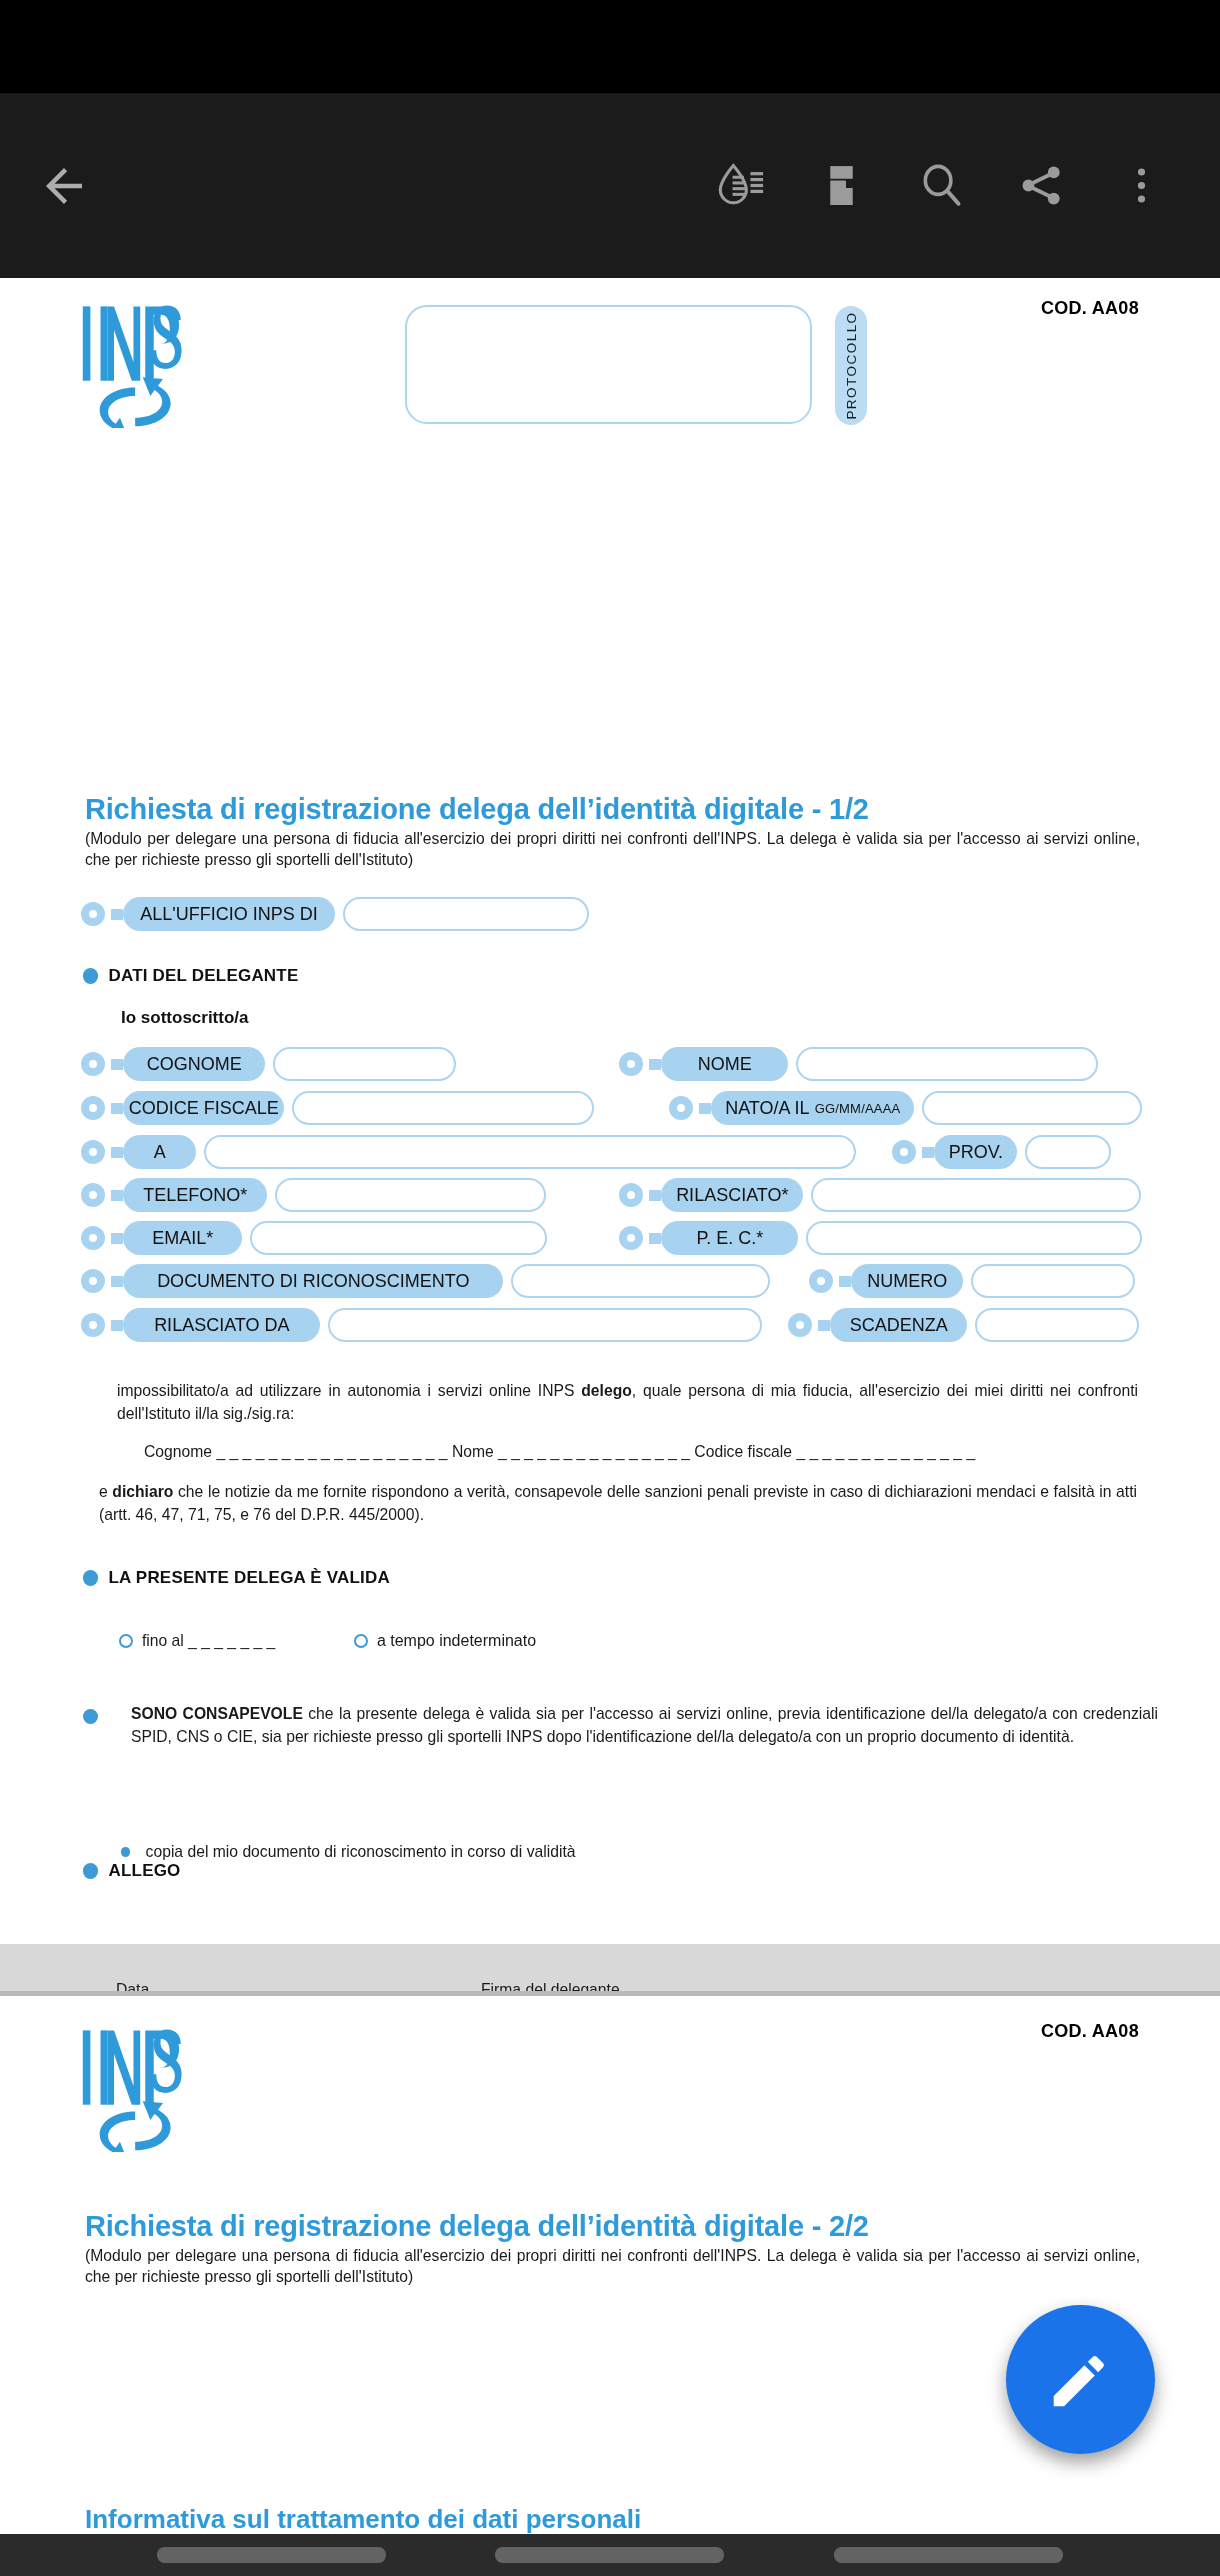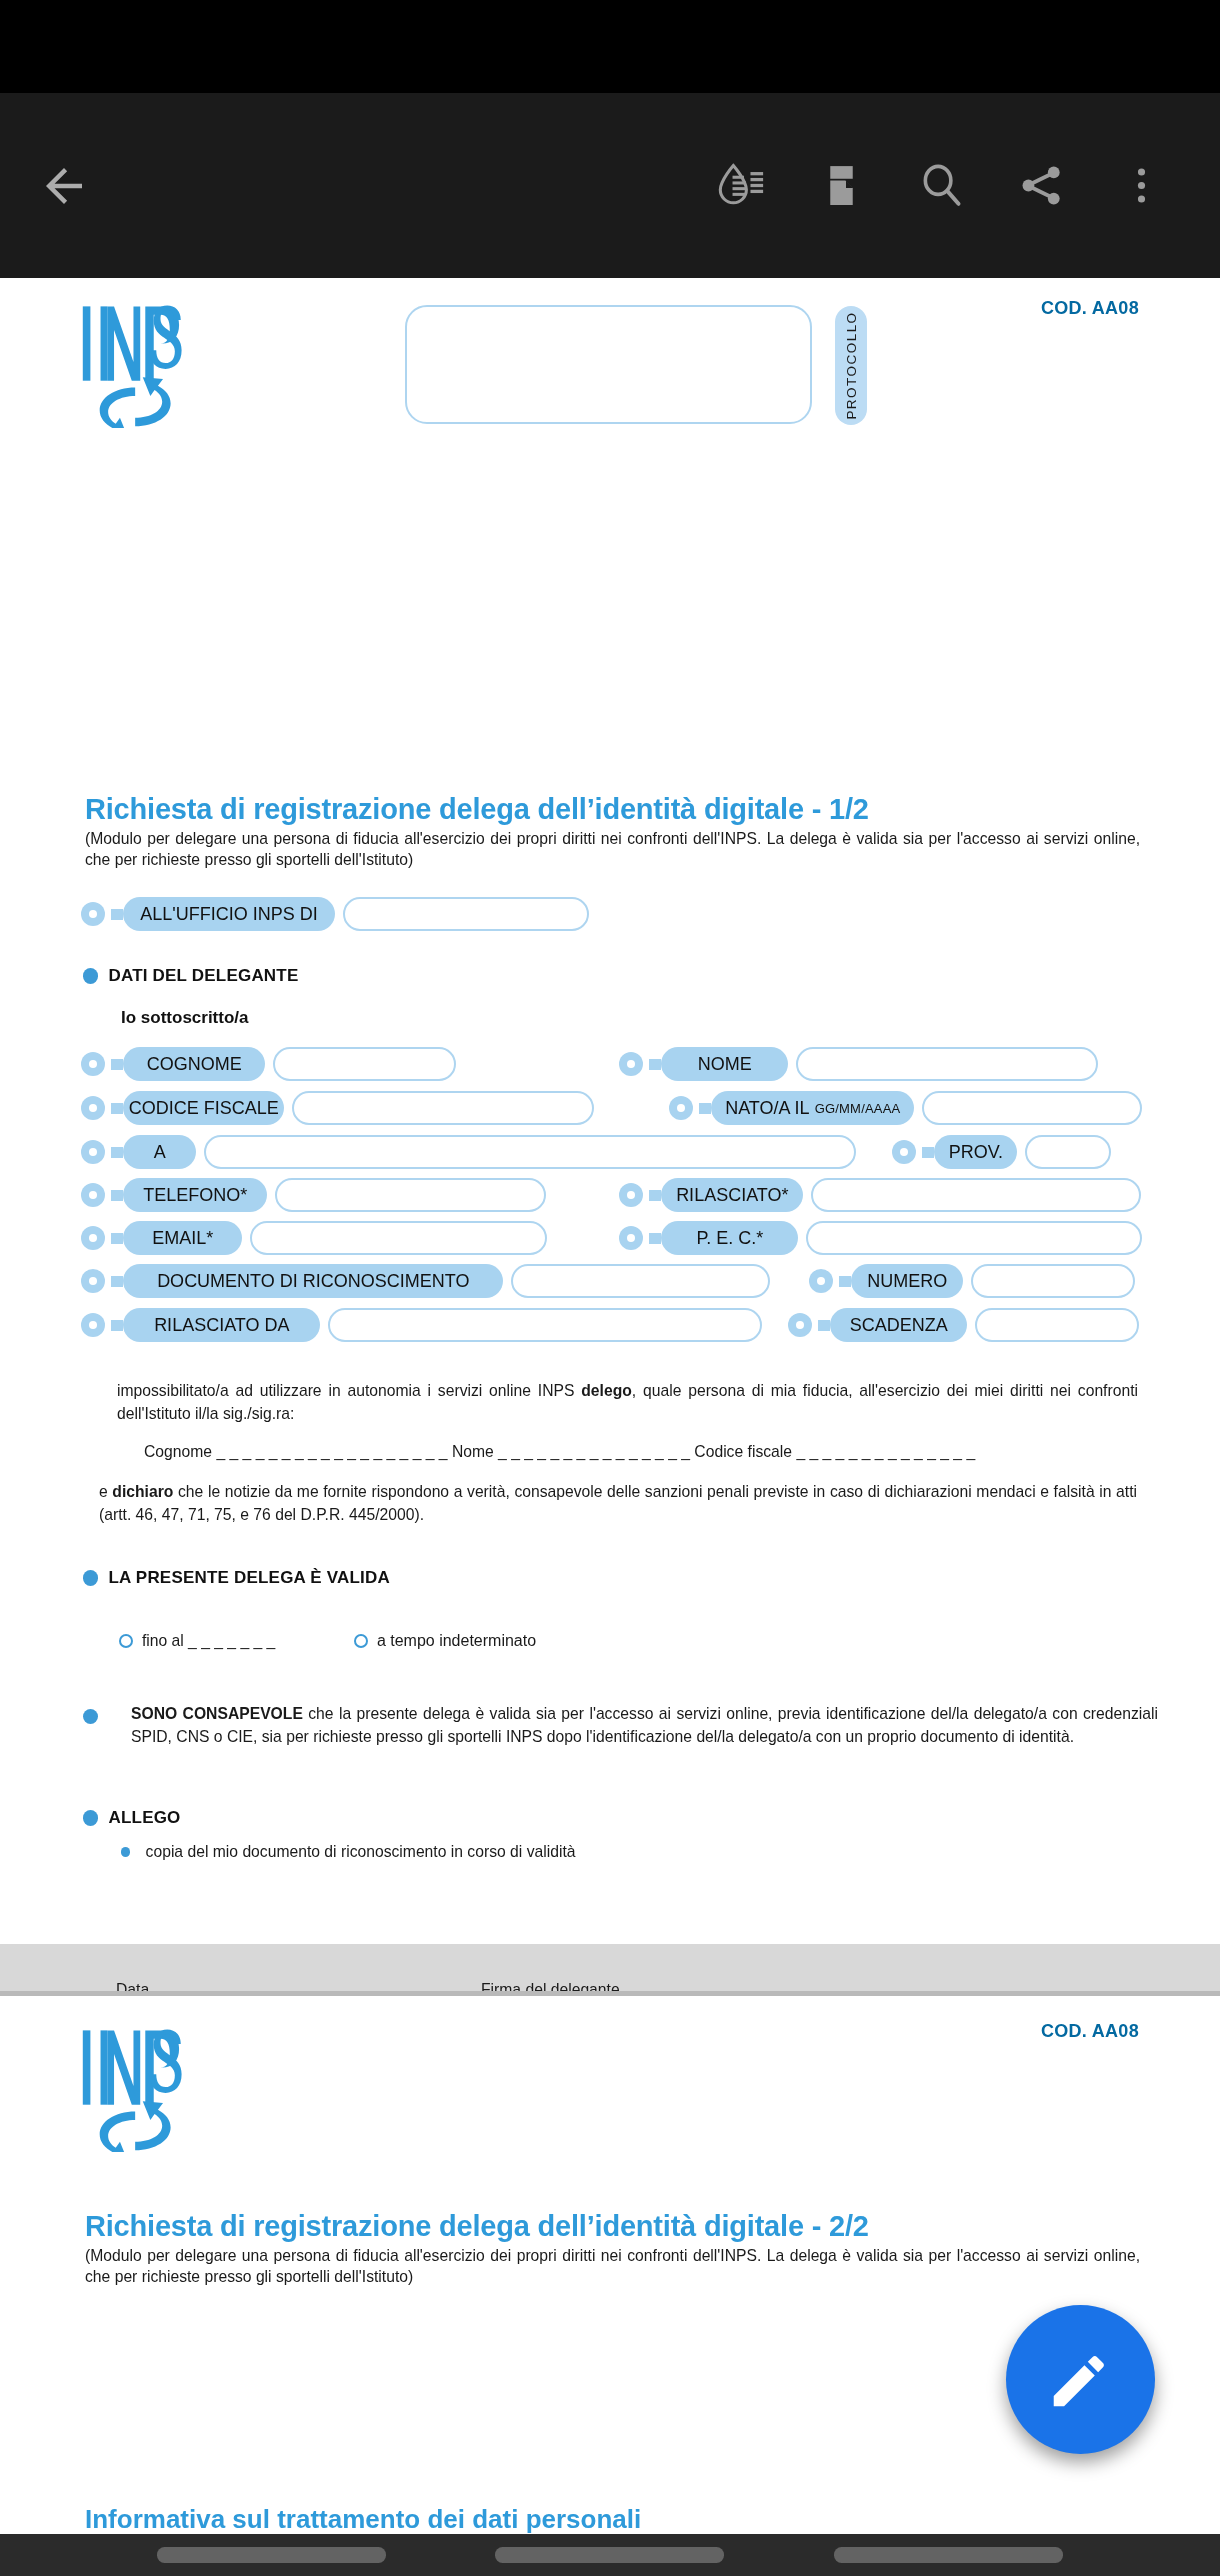--- a/index.html
+++ b/index.html
@@ -33,21 +33,21 @@
     background:#d8d8d8; overflow:hidden;
   }
   .page { position:relative; width:1220px; background:#fff; }
   .page1 { height:1666px; }
   .page2 { height:585px; }
   .page-gap { width:1220px; height:5.1px; background:#b9b9b9; }
 
   
   .cod {
     position:absolute; right:81px; top:20.3px;
-    font-size:18px; font-weight:bold; color:#0369a1; letter-spacing:0.3px;
+    font-size:18px; font-weight:bold; color:#000000; letter-spacing:0.3px;
   }
 
   
   .logo { position:absolute; left:81px; top:25.4px; width:110px; }
   .logo svg { display:block; }
 
   
   .proto-box {
     position:absolute; left:405px; top:27px; width:407px; height:119px;
     border:2.5px solid #aed5f0; border-radius:22px; background:#fff;
@@ -368,21 +368,21 @@
       <div style="position:absolute; left:354px; top:1354px; display:flex; align-items:center; gap:8.5px; font-size:16px; color:#1a1a1a;">
         <span class="radio"></span>
         <span>a tempo indeterminato</span>
       </div>
 
       <span class="bullet-dot" style="position:absolute; left:83px; top:1431px;"></span>
       <div class="para" style="left:111px; top:1425px; width:1027px;margin-left:20px;">
         <b>SONO CONSAPEVOLE</b><span> che la presente delega è valida sia per l'accesso ai servizi online, previa identificazione del/la delegato/a con credenziali SPID, CNS o CIE, sia per richieste presso gli sportelli INPS dopo l'identificazione del/la delegato/a con un proprio documento di identità.</span>
       </div>
 
-      <div class="sec-head" style="left:83px; top:1530px;text-align:right;">
+      <div class="sec-head" style="left:83px; top:1583px;text-align:right;">
         <span class="bullet-dot"></span>
         <span>ALLEGO</span>
       </div>
       <div style="position:absolute; left:121px; top:1565px; display:flex; align-items:center; gap:15.3px; font-size:15.7px; color:#1a1a1a;">
         <span class="smallbullet"></span>
         <span>copia del mio documento di riconoscimento in corso di validità</span>
       </div>
     </div>
 
     <div style="position:absolute; left:0; top:0; width:1220px; height:1666px; pointer-events:none;">

